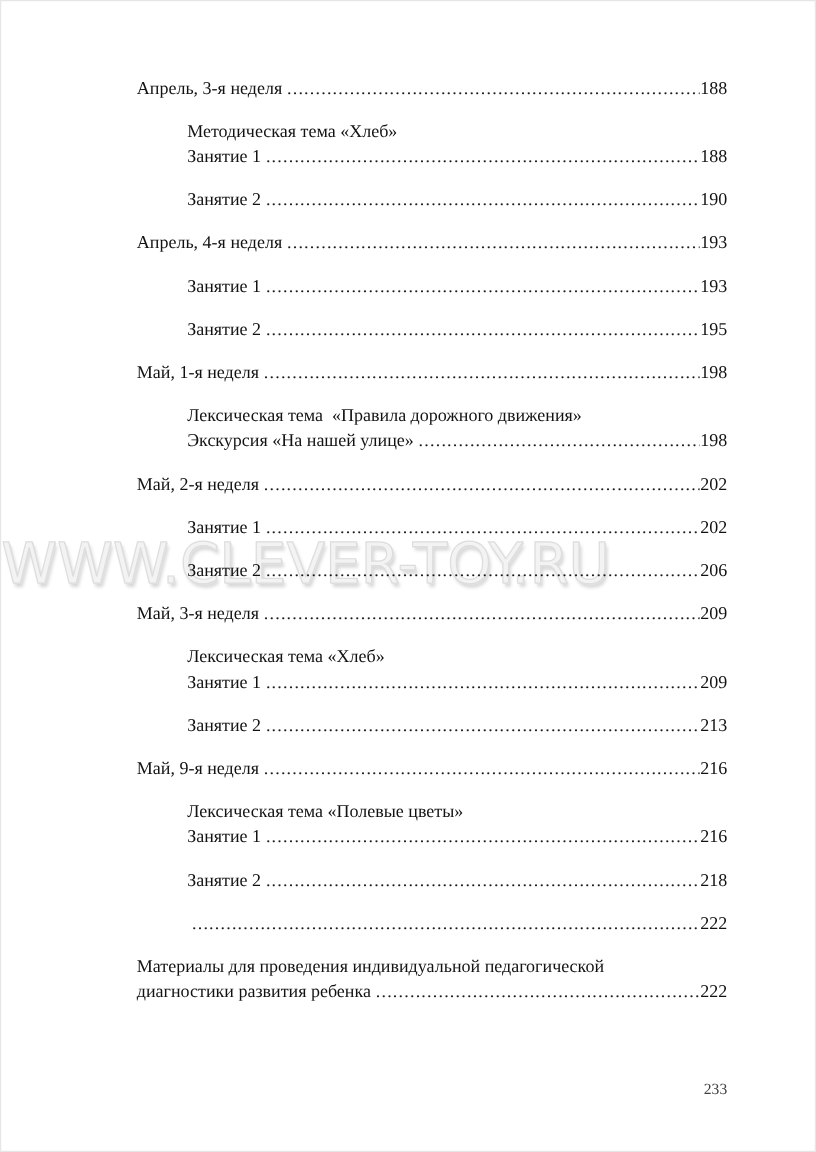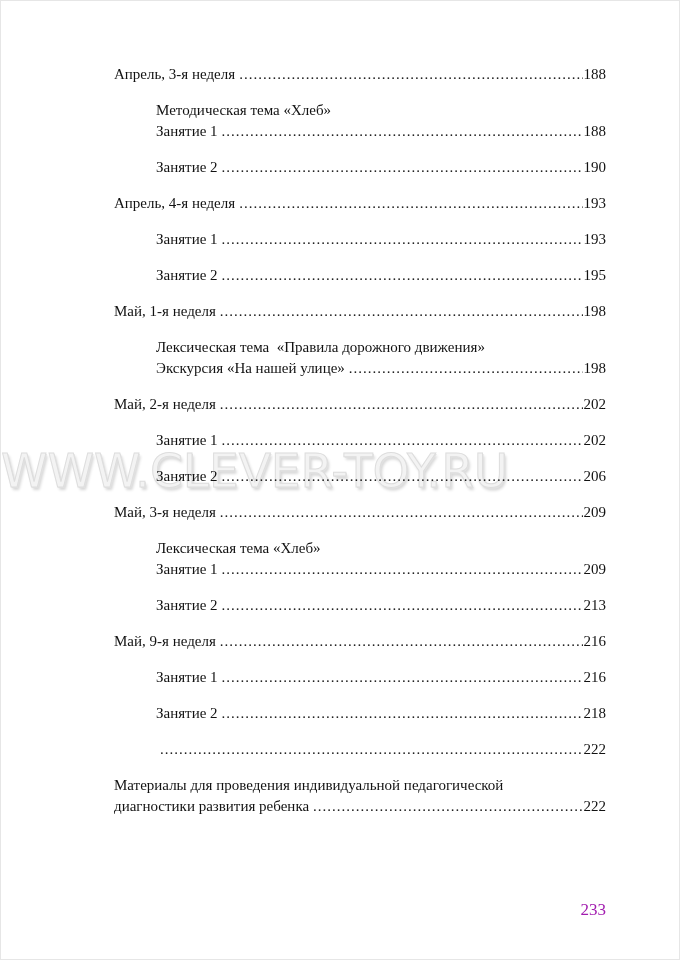--- a/index.html
+++ b/index.html
@@ -76,22 +76,22 @@
     color: #1a1a1a;
   }
   .toc-page-num {
     flex: none;
   }
   .footer-folio {
     position: absolute;
     right: 73px;
     top: 899px;
     z-index: 1;
-    font-size: 17px;
-    color: #a21caf;
+    font-size: 13px;
+    color: #404040;
   }
 </style>
 </head>
 <body>
 
 <div class="page">
   <div class="watermark">WWW.CLEVER-TOY.RU</div>
 
   <main class="toc" id="toc-list">
       <div class="toc-entry">
@@ -203,20 +203,23 @@
       </div>
       <div class="toc-entry">
         <div class="toc-line">
           <span class="toc-text">Май, 9-я неделя</span>
           <span class="dots" aria-hidden="true">................................................................................................................................................................................................................................................</span>
           <span class="toc-page-num">216</span>
         </div>
       </div>
       <div class="toc-entry">
         <div class="toc-line indent">
+          <span class="toc-text">Лексическая тема «Полевые цветы»</span>
+        </div>
+        <div class="toc-line indent">
           <span class="toc-text">Занятие 1</span>
           <span class="dots" aria-hidden="true">................................................................................................................................................................................................................................................</span>
           <span class="toc-page-num">216</span>
         </div>
       </div>
       <div class="toc-entry">
         <div class="toc-line indent">
           <span class="toc-text">Занятие 2</span>
           <span class="dots" aria-hidden="true">................................................................................................................................................................................................................................................</span>
           <span class="toc-page-num">218</span>

